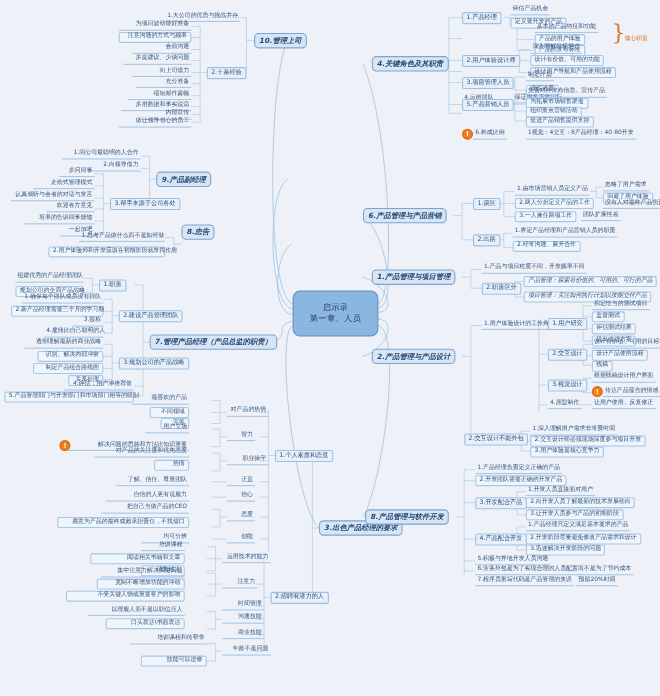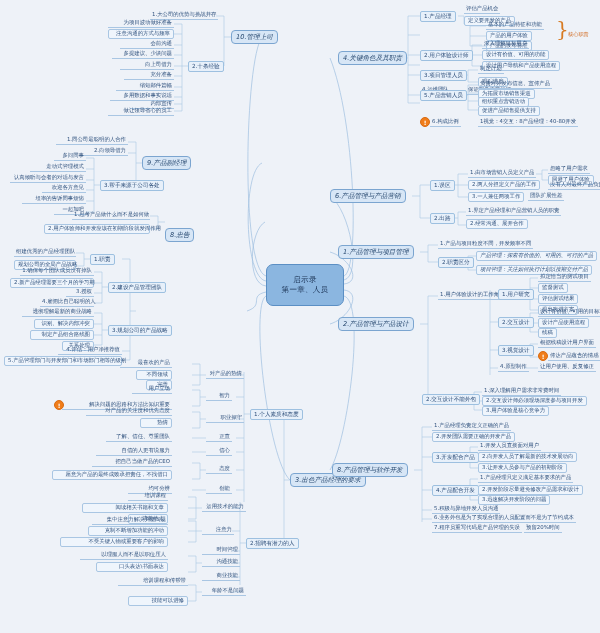--- a/index.html
+++ b/index.html
@@ -34,21 +34,21 @@
   }
   .root span{display:block;line-height:1.35;}
 
   
   .l1{
     background:#d7e6f6;
     border:1px solid #7ba5d0;
     border-radius:4px;
     font-size:6.6px;
     font-style:italic;
-    font-weight:normal;
+    font-weight:bold;
     padding:2.5px 4px;
     color:#27486f;
   }
   
   .l2{
     background:#e7f0fa;
     border:1px solid #9dc0e0;
     border-radius:2px;
     font-size:5.6px;
     padding:1.6px 3px;
@@ -372,24 +372,25 @@
   <div class="node l3 ra" style="left:56px;top:136px;width:72px;"><span>1.同公司最聪明的人合作</span></div>
   <div class="node l3 ra" style="left:80px;top:147px;width:48px;"><span>2.向领导借力</span></div>
   <div class="node l2" style="left:100px;top:180px;"><span>3.帮手来源于公司各处</span></div>
   <div class="node l3 ra" style="left:54px;top:152px;width:32px;"><span>多问同事</span></div>
   <div class="node l3 ra" style="left:30px;top:163px;width:56px;"><span>走动式管理模式</span></div>
   <div class="node l3 ra" style="left:10px;top:174px;width:76px;"><span>认真倾听与会者的对话与发言</span></div>
   <div class="node l3 ra" style="left:42px;top:184px;width:44px;"><span>欢迎各方意见</span></div>
   <div class="node l3 ra" style="left:22px;top:195px;width:64px;"><span>坦率的告诉同事烦恼</span></div>
   <div class="node l3 ra" style="left:54px;top:206px;width:32px;"><span>一起加吧</span></div>
 
-  <div class="node l1" style="left:165px;top:228px;"><span>8.忠告</span></div>
+  <div class="node l1" style="left:165px;top:204px;"><span>8.忠告</span></div>
   <div class="node l3 ra" style="left:72px;top:211px;width:78px;"><span>1.思考产品做什么而不是如何做</span></div>
   <div class="node l3 ra boxed" style="left:44px;top:224px;width:106px;"><span>2.用户体验师和开发应该在初期阶段就发挥作用</span></div>
 
+  <div class="node l1" style="left:136px;top:304px;"><span>7.管理产品经理（产品总监的职责）</span></div>
   <div class="node l2" style="left:90px;top:254px;"><span>1.职责</span></div>
   <div class="node l3 ra" style="left:14px;top:248px;width:62px;"><span>组建优秀的产品经理团队</span></div>
   <div class="node l3 ra boxed" style="left:14px;top:260px;width:62px;"><span>规划公司的全局产品战略</span></div>
   <div class="node l2" style="left:108px;top:282px;"><span>2.建设产品管理团队</span></div>
   <div class="node l3 ra" style="left:20px;top:267px;width:74px;"><span>1.确保每个团队成员没有掉队</span></div>
   <div class="node l3 ra boxed" style="left:10px;top:278px;width:84px;"><span>2.新产品经理需要三个月的学习期</span></div>
   <div class="node l3 ra" style="left:66px;top:288px;width:28px;"><span>3.授权</span></div>
   <div class="node l3 ra" style="left:40px;top:298px;width:54px;"><span>4.雇佣比自己聪明的人</span></div>
   <div class="node l2" style="left:108px;top:325px;"><span>3.规划公司的产品战略</span></div>
   <div class="node l3 ra" style="left:22px;top:308px;width:72px;"><span>透彻理解最新的商业战略</span></div>

